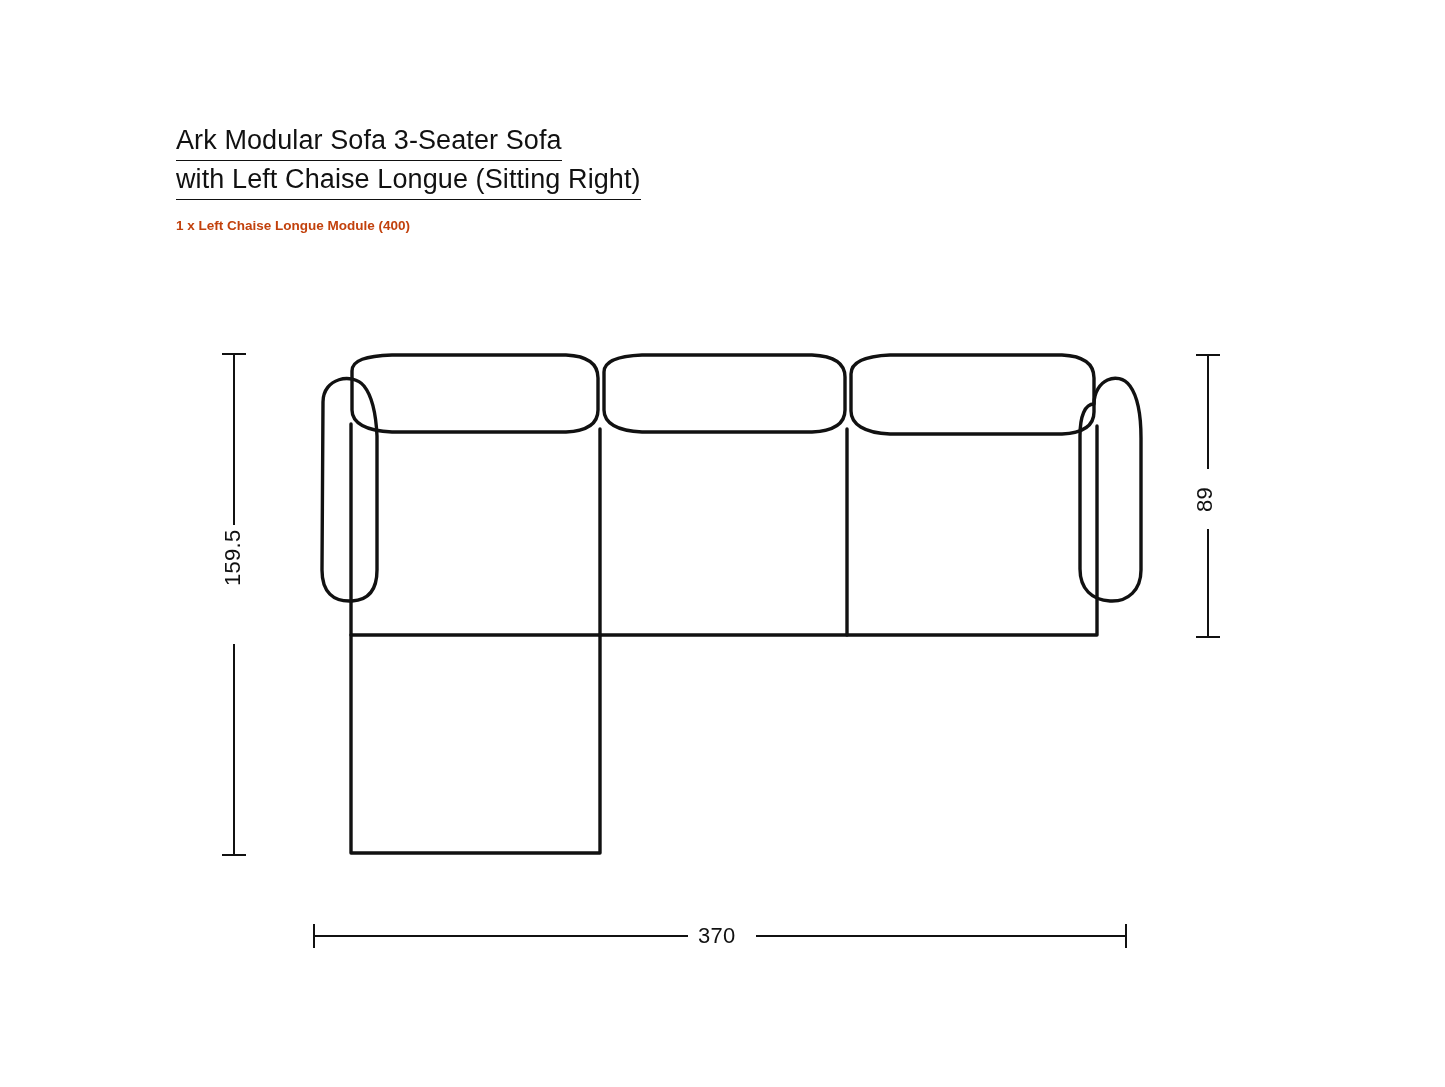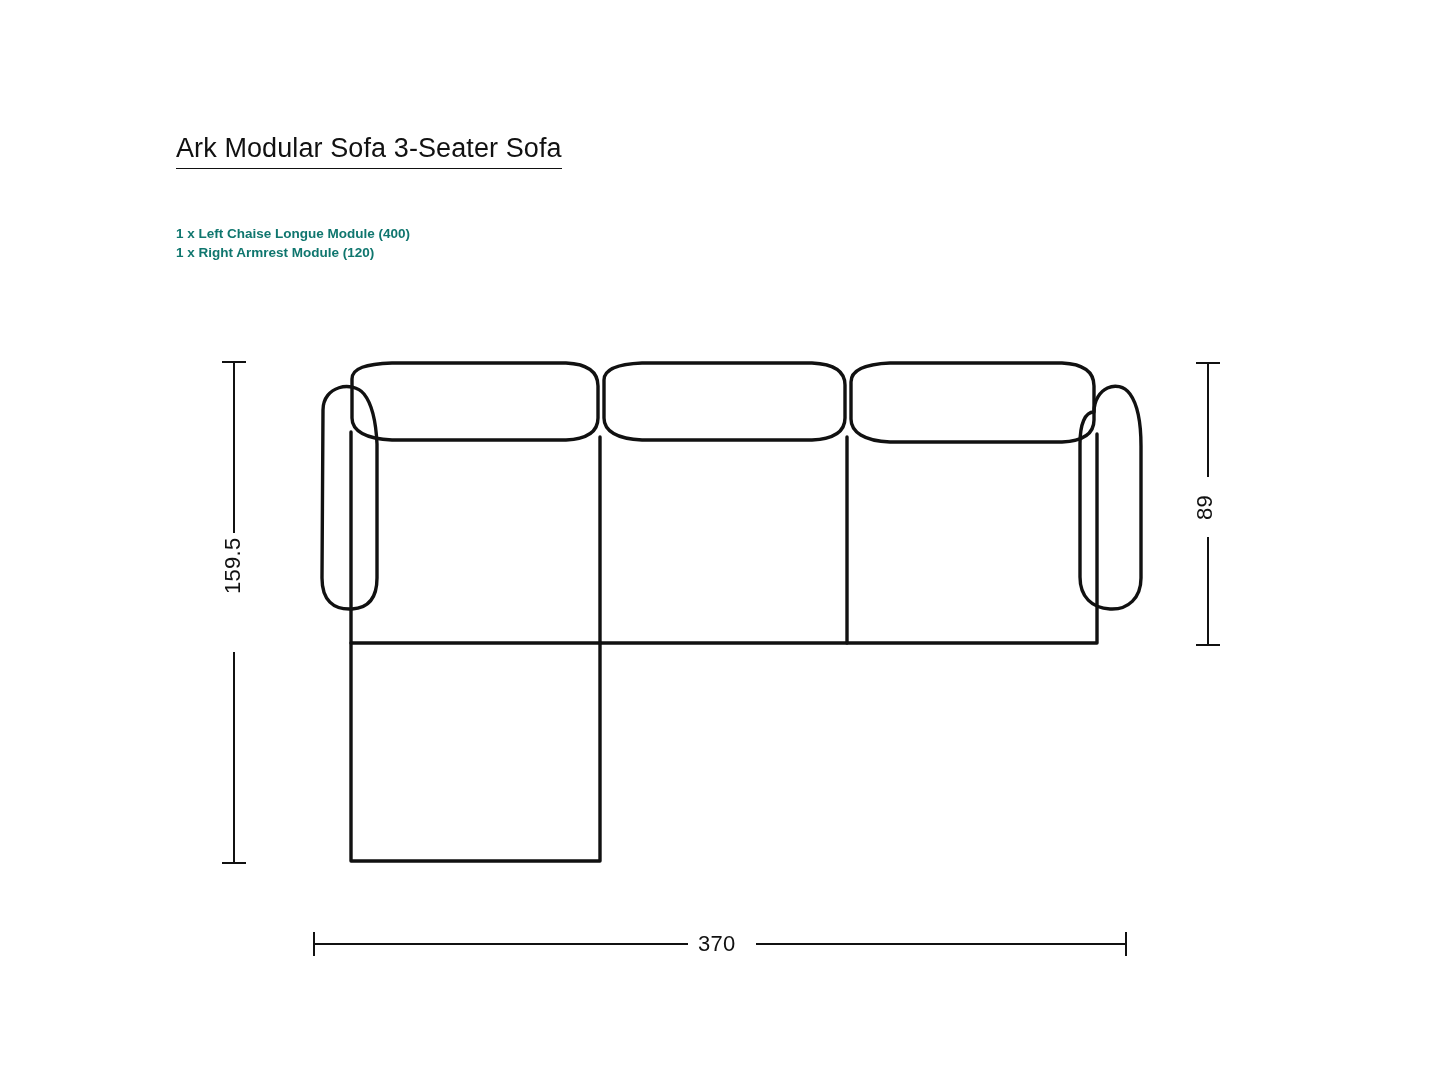--- a/index.html
+++ b/index.html
@@ -10,21 +10,21 @@
   body {
     width: 1445px;
     height: 1087px;
     font-family: "Liberation Sans", sans-serif;
     color: #111111;
     position: relative;
     overflow: hidden;
   }
   .sheet {
     position: absolute;
-    left: 0; top: 12px;
+    left: 0; top: 4px;
     width: 1445px;
     height: 835px;
   }
 
   
   .title-block {
     position: absolute;
     left: 176px;
     top: 118px;
     width: 700px;
@@ -50,21 +50,21 @@
   .comprises-head {
     font-size: 13.5px;
     line-height: 18.5px;
     font-weight: 700;
     color: #111111;
   }
   .comprises-item {
     font-size: 13.5px;
     line-height: 18.5px;
     font-weight: 700;
-    color: #0f766e;
+    color: #c2410c;
     white-space: nowrap;
   }
 
   
   .drawing {
     position: absolute;
     left: 0;
     top: 0;
   }
 
@@ -98,25 +98,25 @@
     white-space: nowrap;
   }
 </style>
 </head>
 <body>
 
 <div class="sheet">
 
   <div class="title-block">
     <div class="title-line">Ark Modular Sofa 3-Seater Sofa</div><br>
+    <div class="title-line">with Left Chaise Longue (Sitting Right)</div>
   </div>
 
   <div class="comprises">
     <div class="comprises-item">1 x Left Chaise Longue Module (400)</div>
-    <div class="comprises-item">1 x Right Armrest Module (120)</div>
   </div>
 
   <svg class="drawing" width="1445" height="1087" viewBox="0 0 1445 1087">
 
     <g fill="none" stroke="#111111" stroke-width="3.4" stroke-linejoin="round" stroke-linecap="round">
 
       <path d="M 323 398
                C 323 374, 352 368, 364 382
                C 372 392, 376 410, 377 432
                L 377 566

